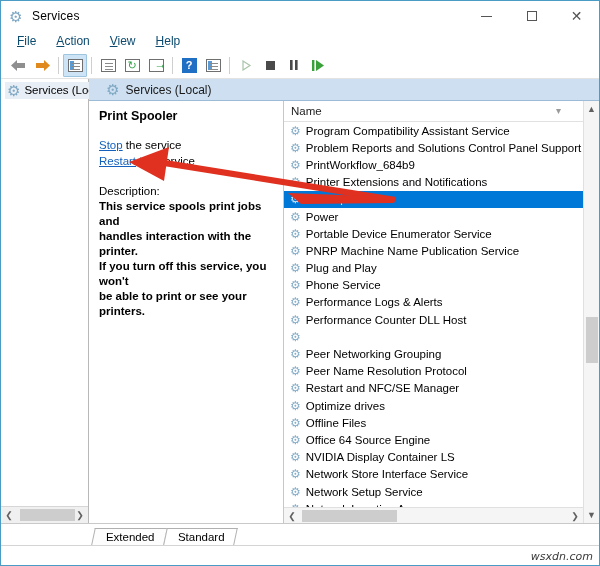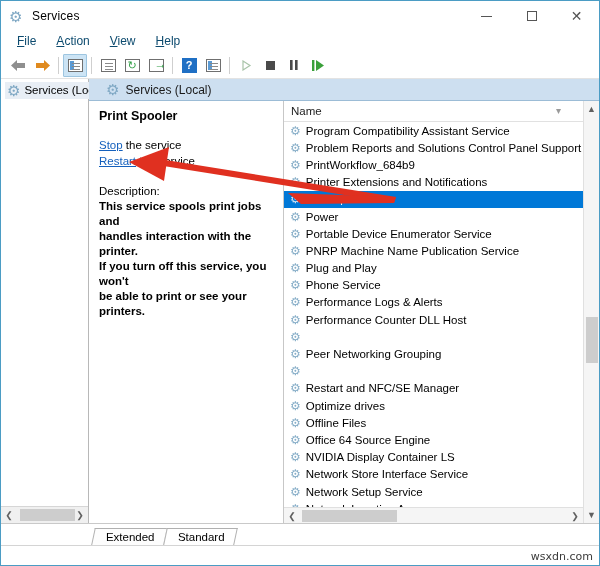--- a/index.html
+++ b/index.html
@@ -269,20 +269,21 @@
     transform: skewX(-12deg);
   }
   .tab span { display: inline-block; transform: skewX(12deg); }
   .tab.active { background: #ffffff; }
 
   .statusbar {
     height: 20px; flex: 0 0 20px;
     background: #ffffff;
     border-top: 1px solid #d4d4d4;
     position: relative;
+    font-style: italic;
   }
   .watermark {
     position: absolute; right: 6px; bottom: 2px;
     font-size: 11px; color: #3b3b3b;
     font-family: "DejaVu Sans", sans-serif;
   }
 
   
   .annot {
     position: absolute; left: 0; top: 0;
@@ -479,20 +480,21 @@
               </div>
               <div class="svc-row">
                 <span class="gear-sm"></span>
               </div>
               <div class="svc-row">
                 <span class="gear-sm"></span>
                 <span>Peer Networking Grouping</span>
               </div>
               <div class="svc-row">
                 <span class="gear-sm"></span>
+                <span>Peer Name Resolution Protocol</span>
               </div>
               <div class="svc-row">
                 <span class="gear-sm"></span>
                 <span>Restart and NFC/SE Manager</span>
               </div>
               <div class="svc-row">
                 <span class="gear-sm"></span>
                 <span>Optimize drives</span>
               </div>
               <div class="svc-row">

